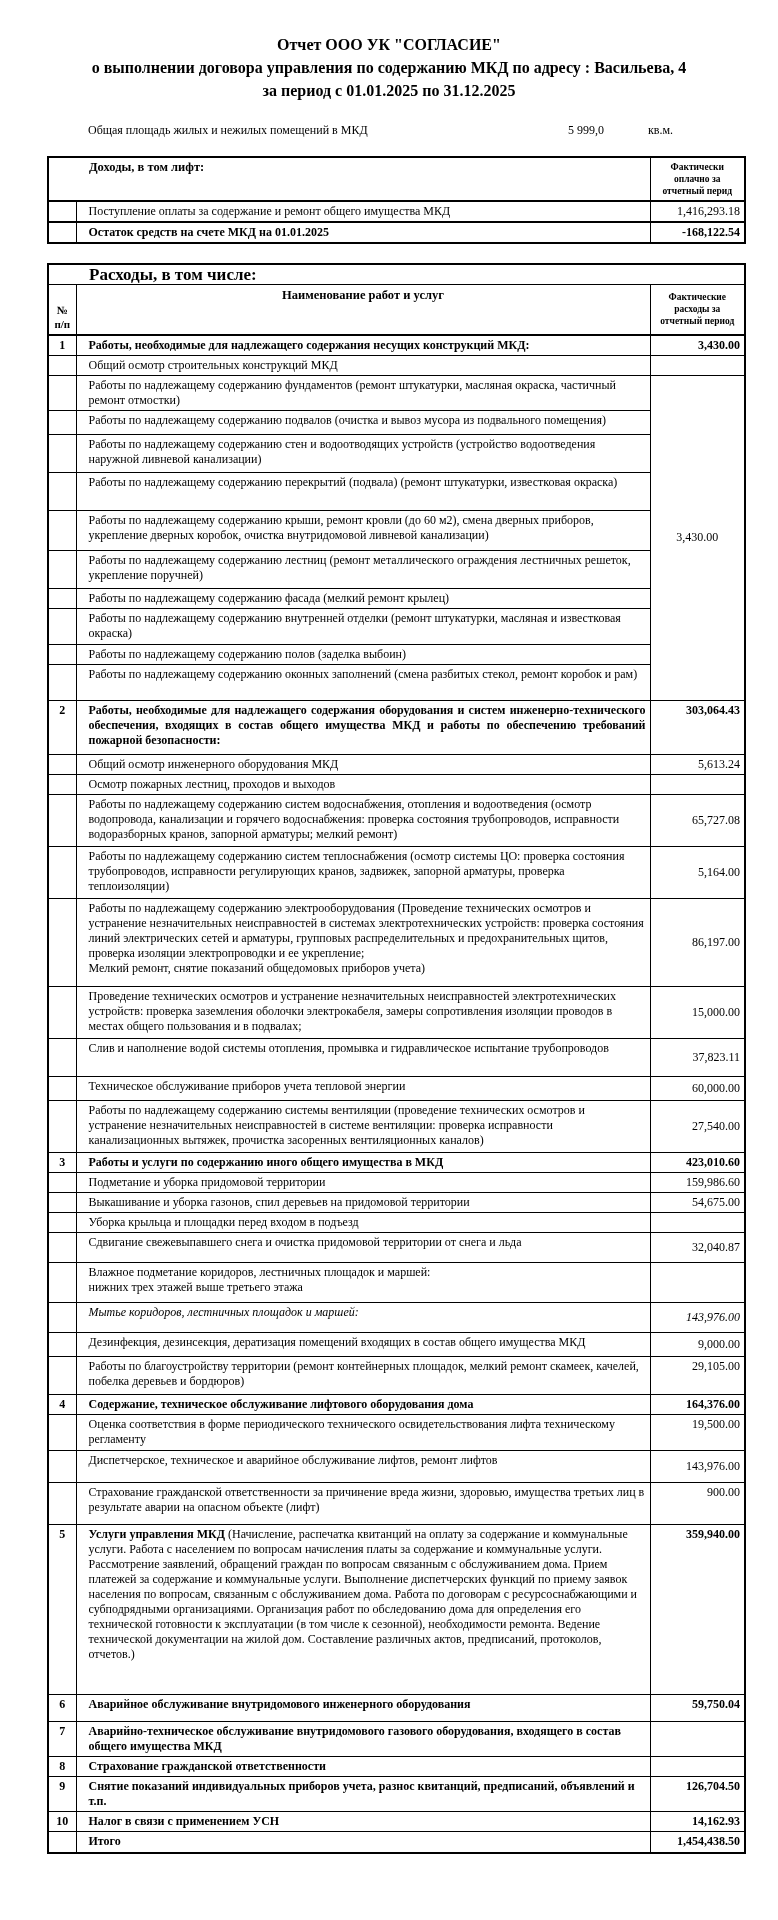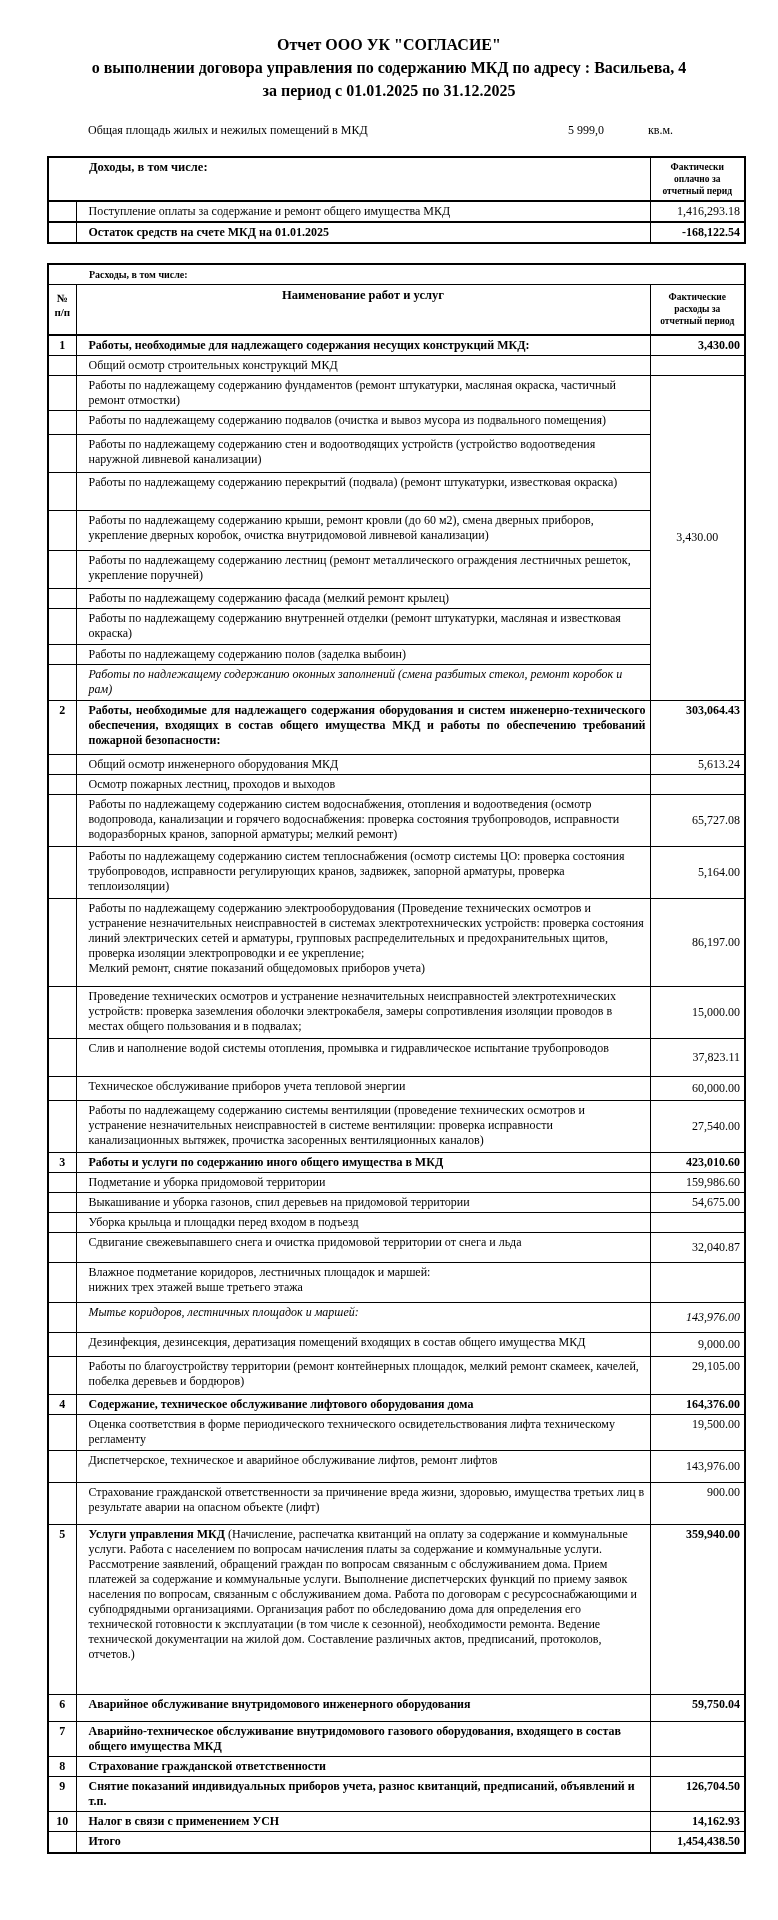--- a/index.html
+++ b/index.html
@@ -16,22 +16,22 @@
 
   table { border-collapse:collapse; table-layout:fixed; margin-left:47px; width:697px; }
   table { border:2px solid #000; }
   td { border:1px solid #000; padding:2px 4px; font-size:12px; line-height:15px; vertical-align:top; word-wrap:break-word; }
 
   .income { margin-top:17px; }
   .expenses { margin-top:19px; }
 
   .hdr-left  { font-size:12.5px; font-weight:bold; padding-left:40px; padding-top:2px; }
   .hdr-small { font-size:9.5px;  font-weight:bold; text-align:center; line-height:12px; vertical-align:middle; }
-  .tbl-title { font-size:10px; font-weight:bold; padding-left:40px; }
-  .col-num-h  { font-size:11px;   font-weight:bold; text-align:center; line-height:14px; padding-top:6px; }
+  .tbl-title { font-size:17px; font-weight:bold; padding-left:40px; }
+  .col-num-h  { font-size:11px;   font-weight:bold; text-align:center; line-height:14px; padding-top:18px; }
   .col-name-h { font-size:12.5px; font-weight:bold; text-align:center; padding-top:3px; }
   .col-val-h  { font-size:9.5px;  font-weight:bold; text-align:center; line-height:12px; vertical-align:middle; }
 
   .c-num  { text-align:center; }
   .c-name { padding-left:12px; }
   .c-val  { text-align:right; vertical-align:middle; padding-right:4px;margin-left:27px; }
   .c-val.top    { vertical-align:top; }
   .c-val.center { text-align:center; }
   .justify { text-align:justify; }
   tr.section td { font-weight:bold; }
@@ -60,21 +60,21 @@
   </div>
 
   <table class="income">
     <colgroup>
         <col style="width:28px">
         <col style="width:574px">
         <col style="width:95px">
       </colgroup>
     <tbody>
       <tr class="b-bot-2" style="height:44px">
-        <td colspan="2" class="hdr-left">Доходы, в том числе:</td>
+        <td colspan="2" class="hdr-left">Доходы, в том лифт:</td>
         <td class="hdr-small">Фактически оплачно за отчетный перид</td>
       </tr>
       <tr style="height:19px">
         <td class="c-num"></td>
         <td class="c-name">Поступление оплаты за содержание и ремонт общего имущества МКД</td>
         <td class="c-val">1,416,293.18</td>
       </tr>
       <tr class="b-top-2" style="height:21px;font-weight:bold">
         <td class="c-num"></td>
         <td class="c-name">Остаток средств на счете МКД на 01.01.2025</td>
@@ -140,21 +140,21 @@
           <td class="c-name">Работы по надлежащему содержанию фасада (мелкий ремонт крылец)</td>
         </tr>
         <tr style="height: 36px;">
           <td class="c-num"></td>
           <td class="c-name">Работы по надлежащему содержанию внутренней отделки (ремонт штукатурки, масляная и известковая окраска)</td>
         </tr>
         <tr>
           <td class="c-num"></td>
           <td class="c-name">Работы по надлежащему содержанию полов (заделка выбоин)</td>
         </tr>
-        <tr style="height: 36px; font-style: italic;">
+        <tr style="height: 36px;">
           <td class="c-num"></td>
           <td class="c-name">Работы по надлежащему содержанию оконных заполнений  (смена разбитых стекол, ремонт коробок и рам)</td>
         </tr>
         <tr class="section" style="height: 54px;">
           <td class="c-num">2</td>
           <td class="c-name justify">Работы, необходимые для надлежащего содержания оборудования и систем инженерно-технического обеспечения, входящих в состав общего имущества МКД и работы по обеспечению требований пожарной безопасности:</td>
           <td class="c-val top">303,064.43</td>
         </tr>
         <tr>
           <td class="c-num"></td>

